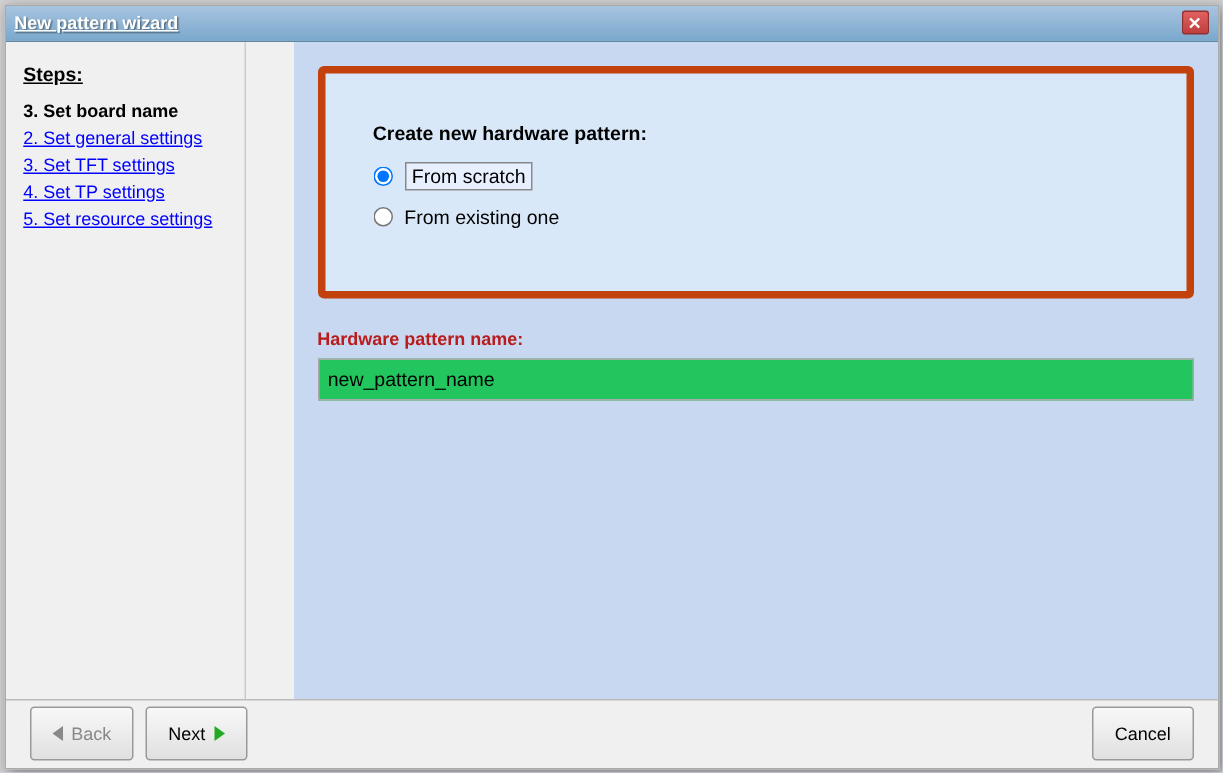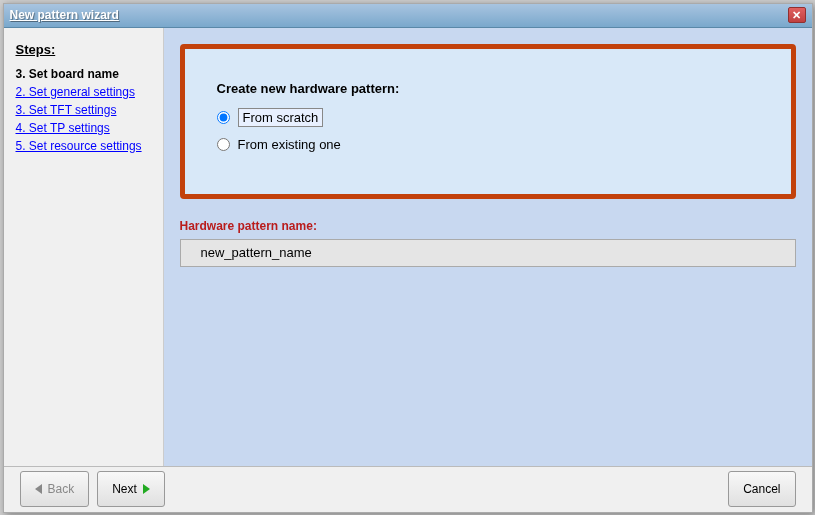--- a/index.html
+++ b/index.html
@@ -50,20 +50,21 @@
       justify-content: center;
       cursor: pointer;
       color: #fff;
       font-size: 11px;
       font-weight: bold;
     }
     .content {
       display: flex;
       flex: 1;
       overflow: hidden;
+      gap: 32px;
     }
     .sidebar {
       width: 160px;
       background: #f0f0f0;
       border-right: 1px solid #ccc;
       padding: 14px 12px;
     }
     .sidebar-steps-label {
       font-weight: bold;
       font-size: 13px;
@@ -126,22 +127,22 @@
     .name-label {
       font-weight: bold;
       font-size: 12px;
       margin-bottom: 6px;
       color: #b91c1c;
     }
     .name-input {
       width: 100%;
       height: 28px;
       border: 1px solid #aaa;
-      background: #e5e5e5;
-      padding: 2px 20px;
+      background: #22c55e;
+      padding: 2px 6px;
       font-size: 13px;
       outline: none;
     }
     .footer {
       height: 46px;
       background: #f0f0f0;
       border-top: 1px solid #bbb;
       display: flex;
       align-items: center;
       padding: 0 16px;

